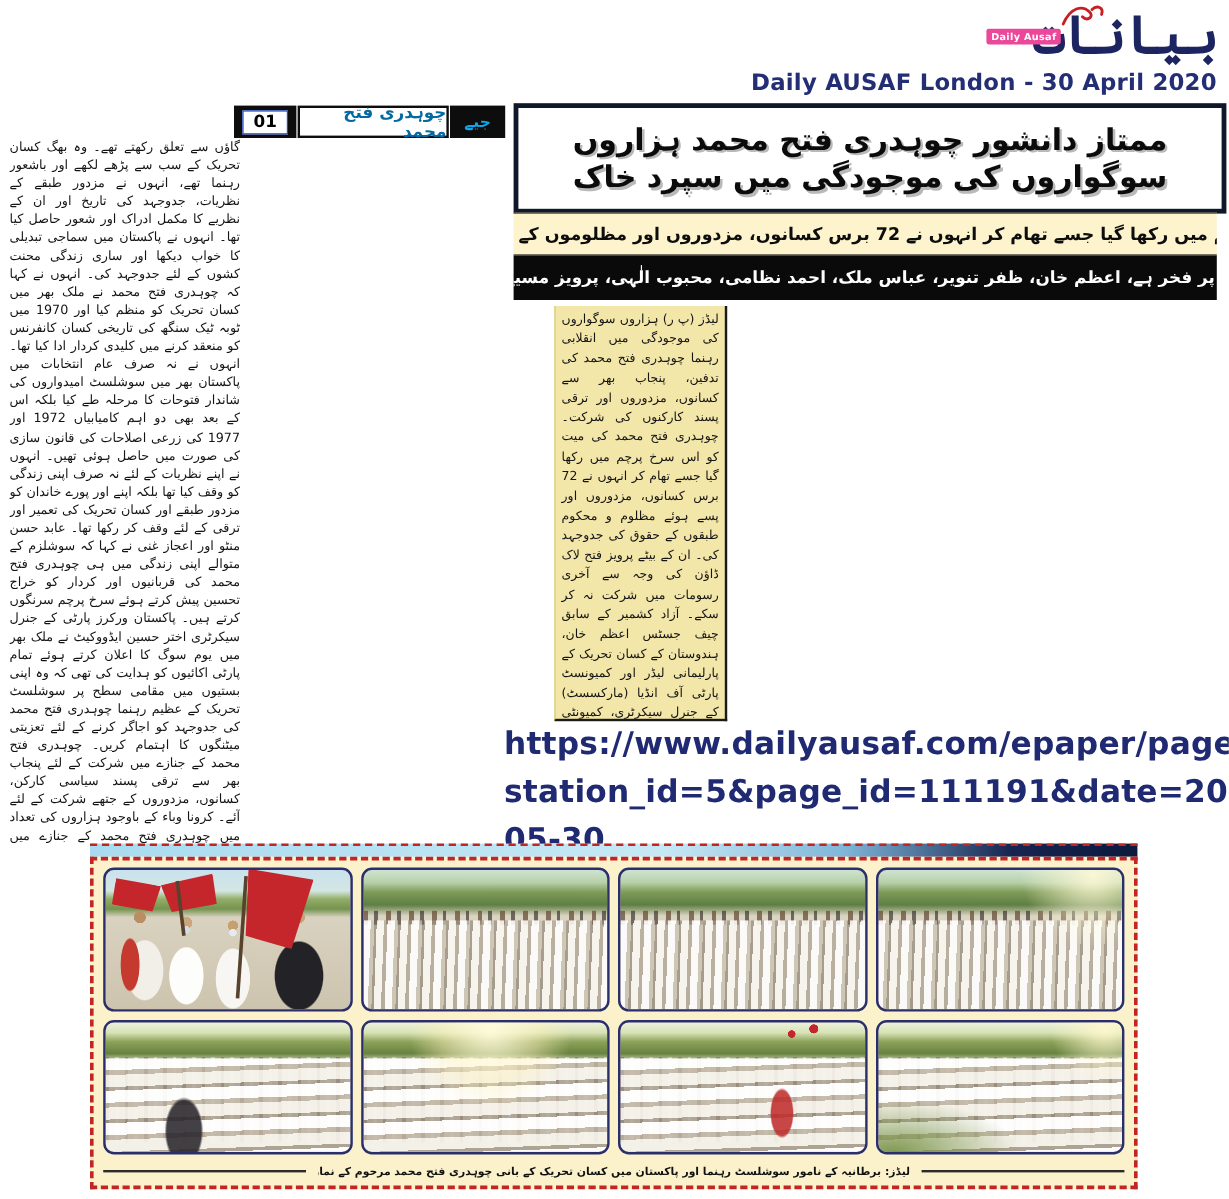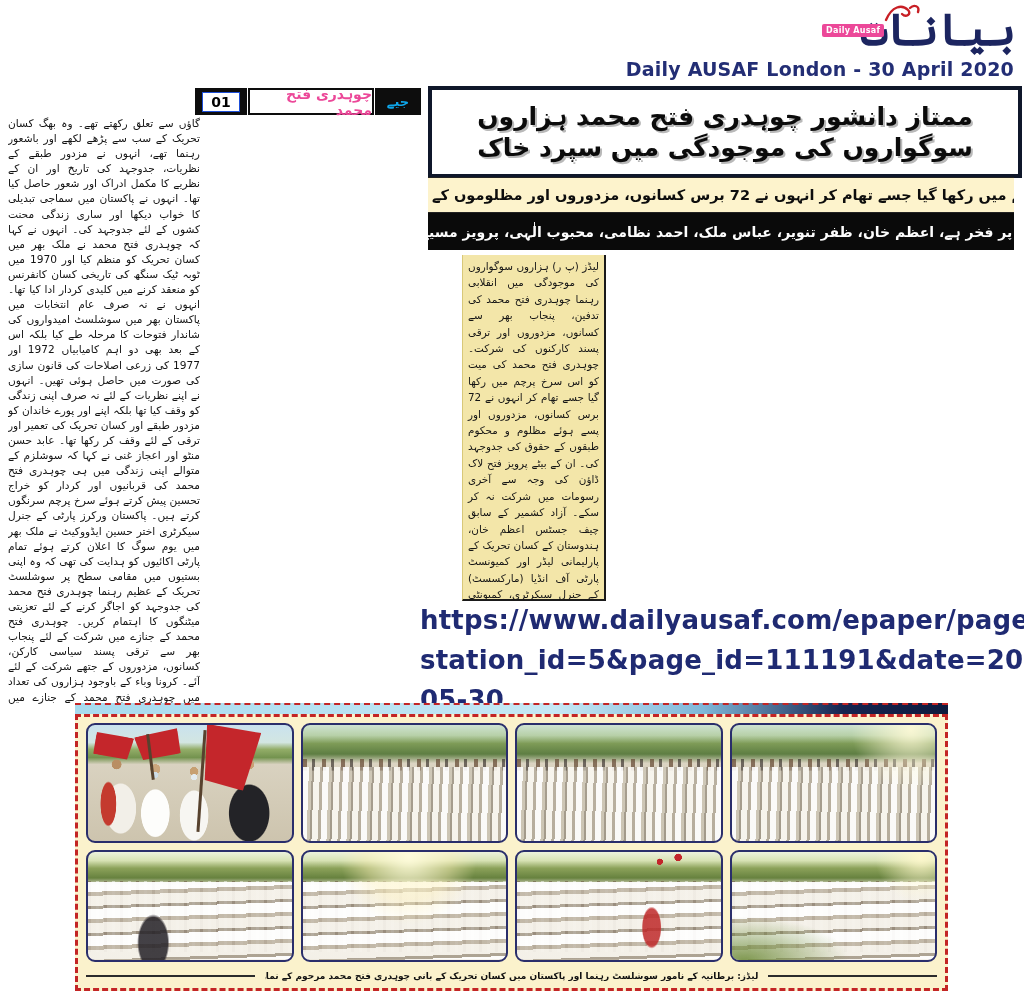--- a/index.html
+++ b/index.html
@@ -15,21 +15,21 @@
             font-size:8px;font-weight:bold;padding:2px 4px;border-radius:2px;letter-spacing:.3px;}
   .logo-orn{position:absolute;left:66px;top:0px;width:40px;height:22px;}
   .dateline{right:10px;top:58px;width:420px;text-align:right;color:#232e75;
             font-size:19px;font-weight:bold;letter-spacing:.2px;}
 
   
   .lh-bar{left:195px;top:88px;width:226px;height:27px;display:flex;direction:rtl;background:#fff;}
   .lh-black{background:#0d0d0d;color:#0ea5e9;display:flex;align-items:center;justify-content:center;}
   .lh-kicker{flex:0 0 46px;font-size:13px;font-weight:bold;}
   .lh-title{flex:1;border:2px solid #0d0d0d;display:flex;align-items:center;justify-content:center;
-            font-size:14px;font-weight:bold;color:#ec4899;background:#fff;margin:0 1px;}
+            font-size:14px;font-weight:bold;color:#0369a1;background:#fff;margin:0 1px;}
   .lh-badgebox{flex:0 0 52px;background:#0d0d0d;align-items:center;justify-content:center;display:flex;}
   .badge01{background:#fff;color:#000;border:1px solid #1d4ed8;box-shadow:0 0 0 2px #fff inset;
            font-size:14px;font-weight:bold;padding:1px 8px;}
   .l-body{left:8px;top:116px;width:192px;height:588px;direction:rtl;text-align:justify;
           font-size:10.6px;line-height:15.1px;color:#141414;overflow:hidden;}
 
   
   .headline-box{left:428px;top:86px;width:586px;height:84px;border:4px solid #0f172a;background:#fff;
                 display:flex;align-items:center;justify-content:center;overflow:hidden;}
   .headline-txt{direction:rtl;font-size:25px;font-weight:bold;color:#0b0b0b;text-align:center;

